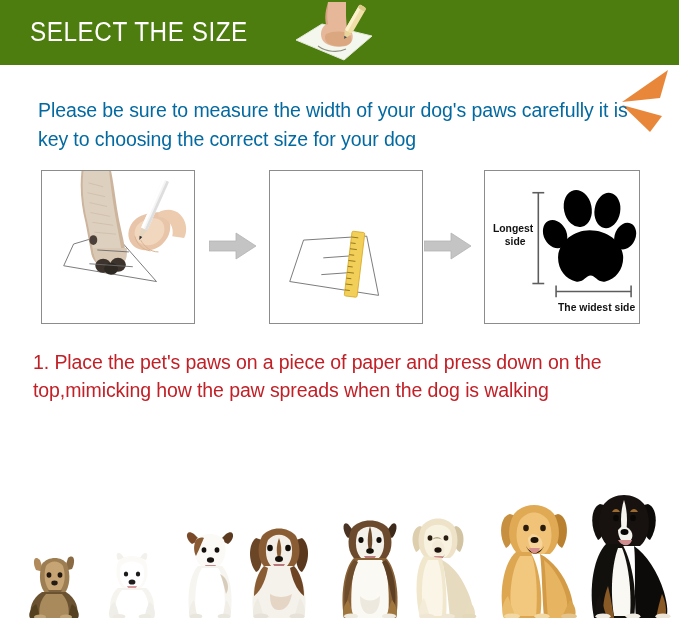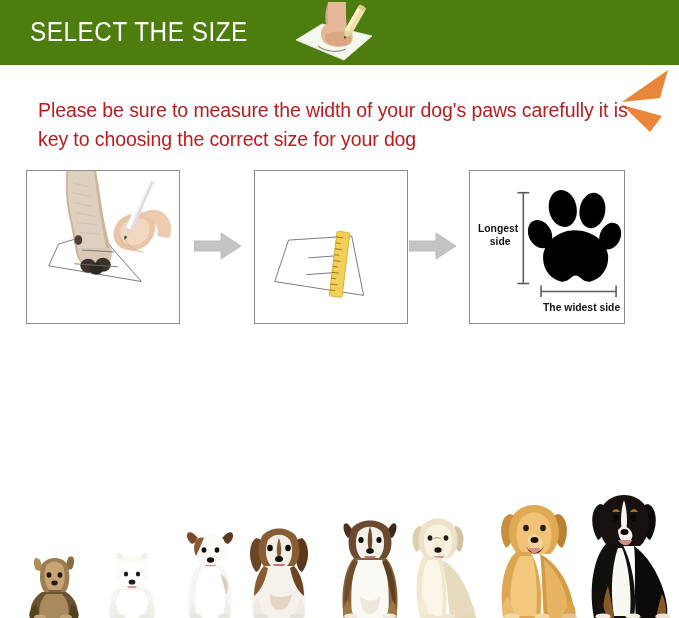--- a/index.html
+++ b/index.html
@@ -55,28 +55,28 @@
   }
 
   
   .intro {
     position: absolute;
     left: 38px;
     top: 96px;
     width: 608px;
     font-size: 19.5px;
     line-height: 29px;
-    color: #b91c1c;
+    color: #0369a1;
     letter-spacing: -0.1px;
   }
 
   
   .panels {
     position: absolute;
-    left: 26px;
+    left: 41px;
     top: 170px;
     width: 600px;
     height: 154px;
   }
   .panel {
     position: absolute;
     top: 0;
     width: 154px;
     height: 154px;
     border: 1px solid #8c8c8c;
@@ -272,20 +272,21 @@
                  C114,113.5 112,106 107,106
                  C102,106 100,113.5 92,112
                  C82,110 74,100 74,88
                  C74,72 90,60 106,60 Z"></path>
       </g>
     </svg>
   </div>
 </div>
 
 <div class="steps">
+  <div class="step-1">1.  Place the pet's paws on a piece of paper and press down on the top,mimicking how the paw spreads when the dog is walking</div>
 </div>
 
 <div class="dog-row">
 
   <svg class="dog" style="left:18px; width:72px; height:88px;" viewBox="0 0 72 88">
     <g>
       <path d="M22,30 C16,24 14,32 18,40 L26,42 Z" fill="#b08a5a"></path>
       <path d="M50,28 C56,23 58,31 54,39 L46,41 Z" fill="#8a6a42"></path>
       <path d="M24,34 C20,46 22,58 28,64 L46,64 C52,57 53,45 49,34 C44,26 30,26 24,34 Z" fill="#9c7e52"></path>
       <path d="M28,36 C25,46 27,56 32,61 L42,61 C47,55 48,45 45,36 C41,30 32,30 28,36 Z" fill="#c6a473"></path>

